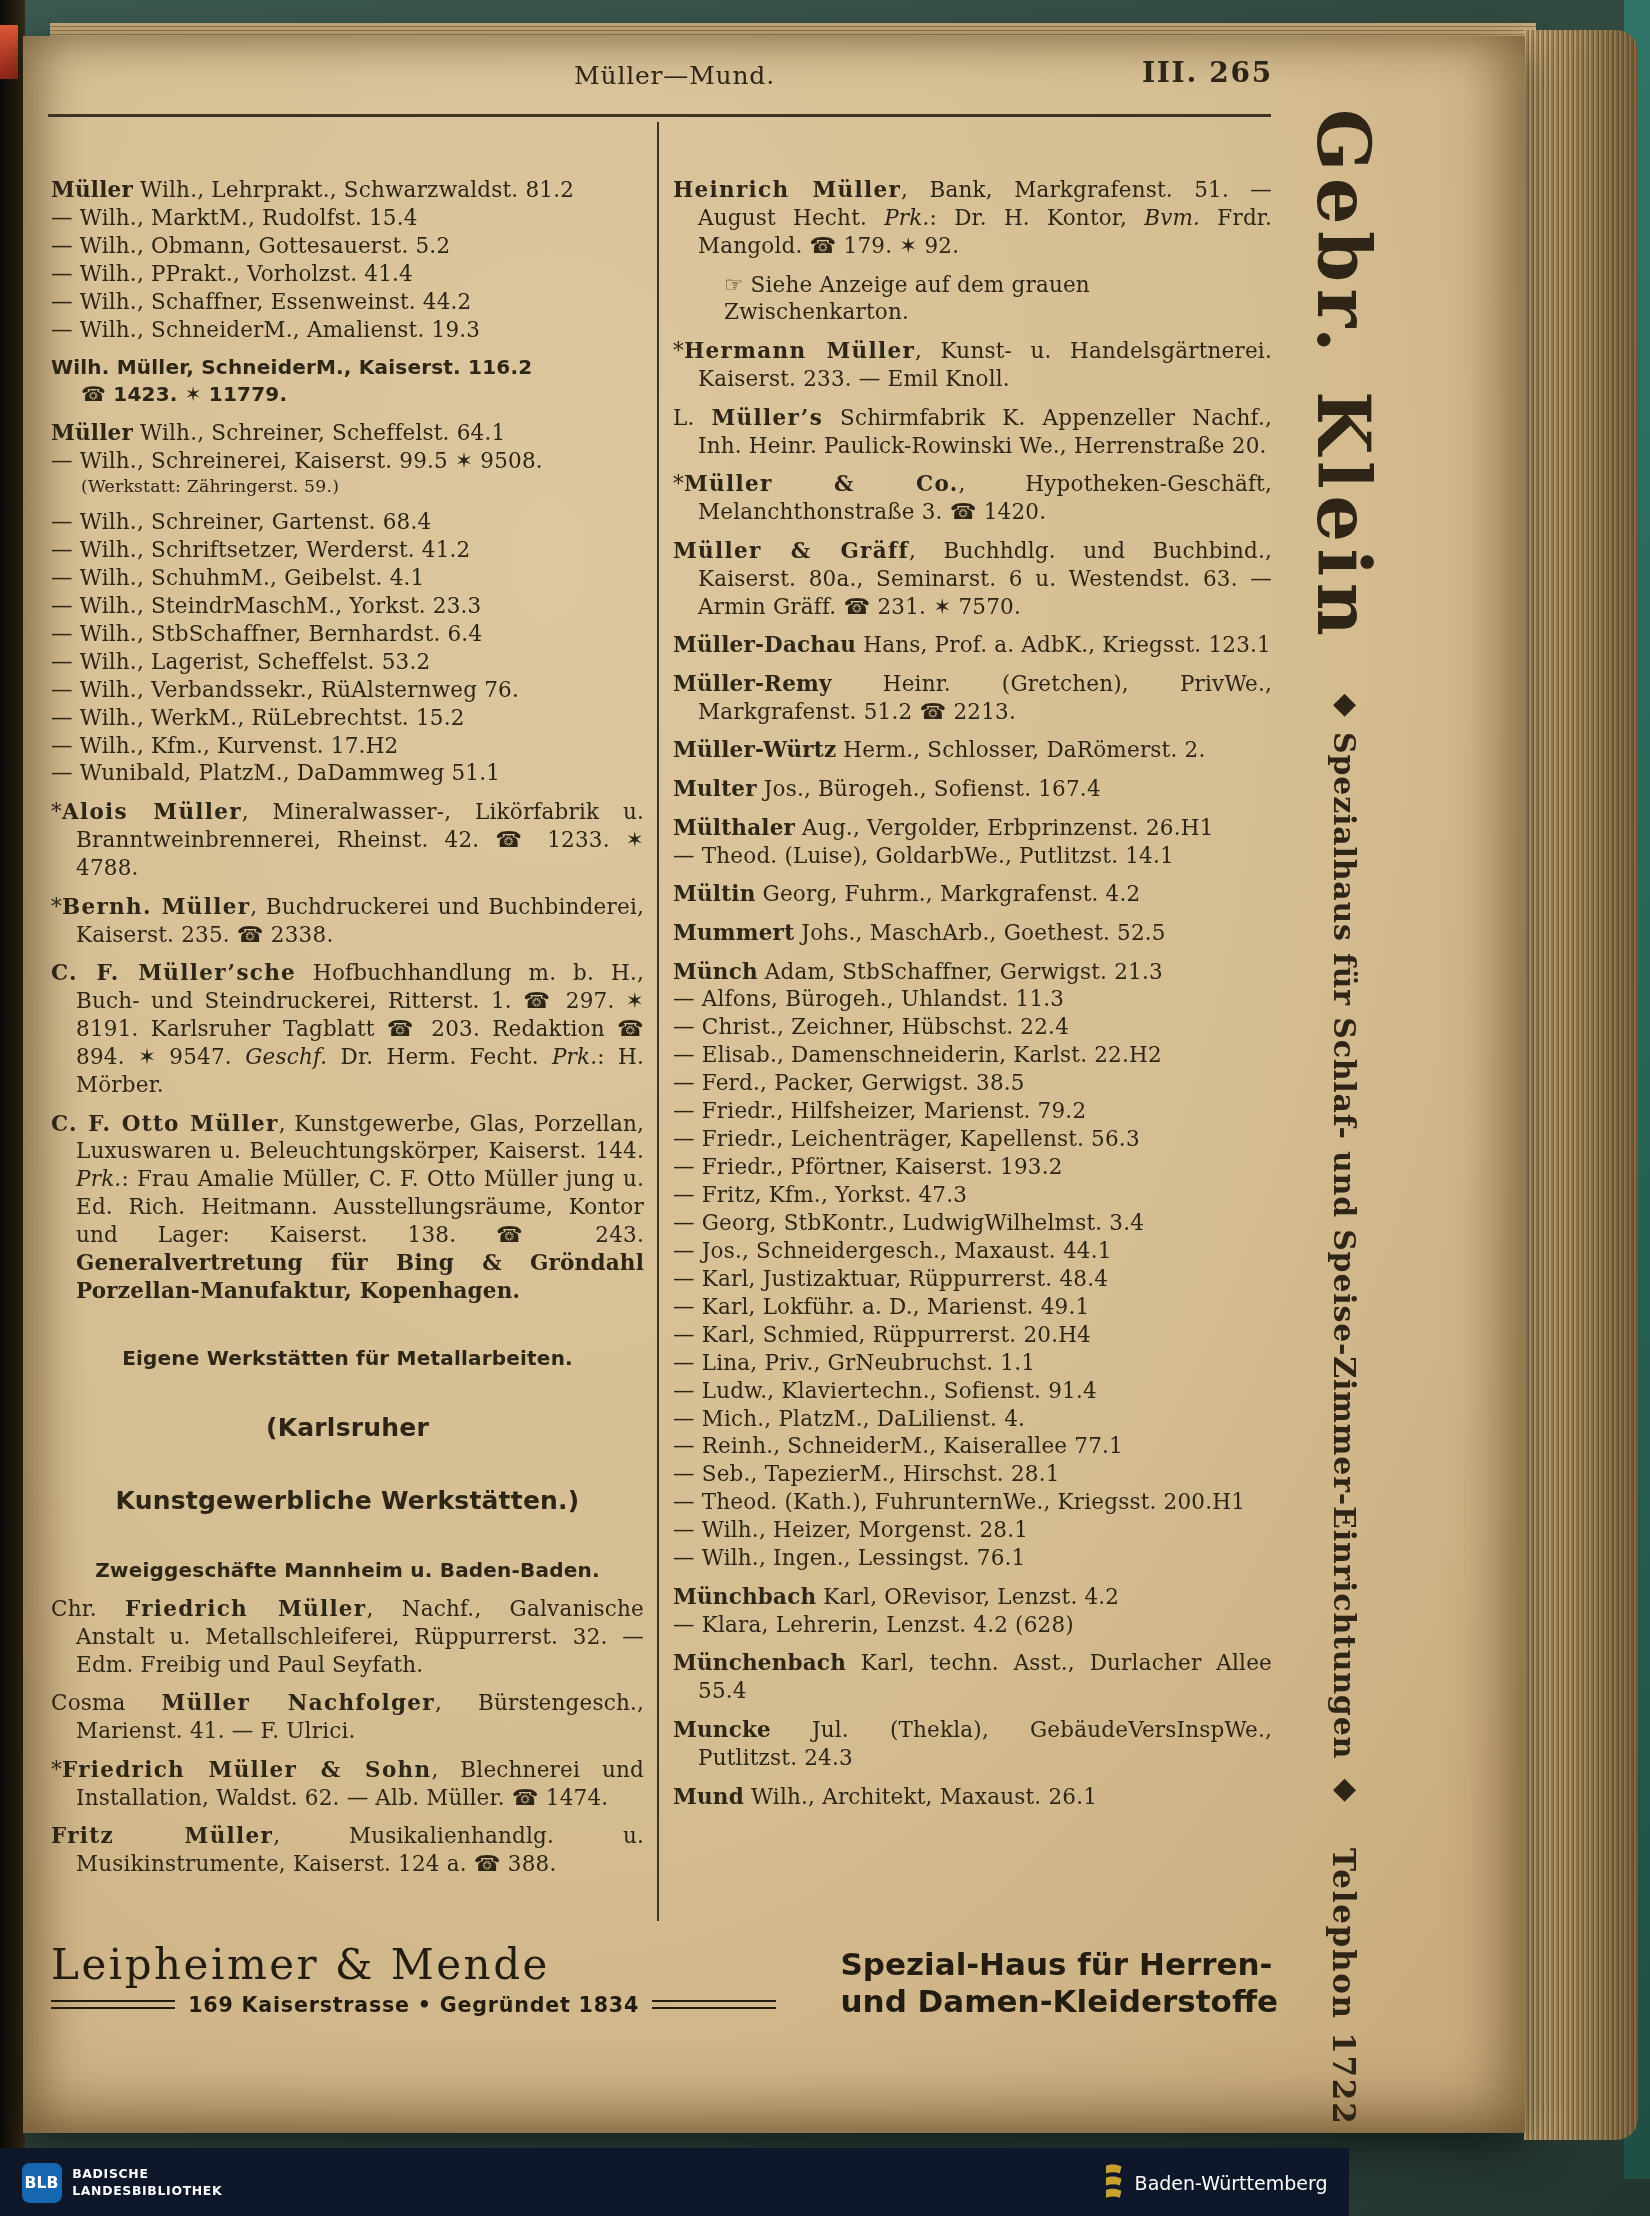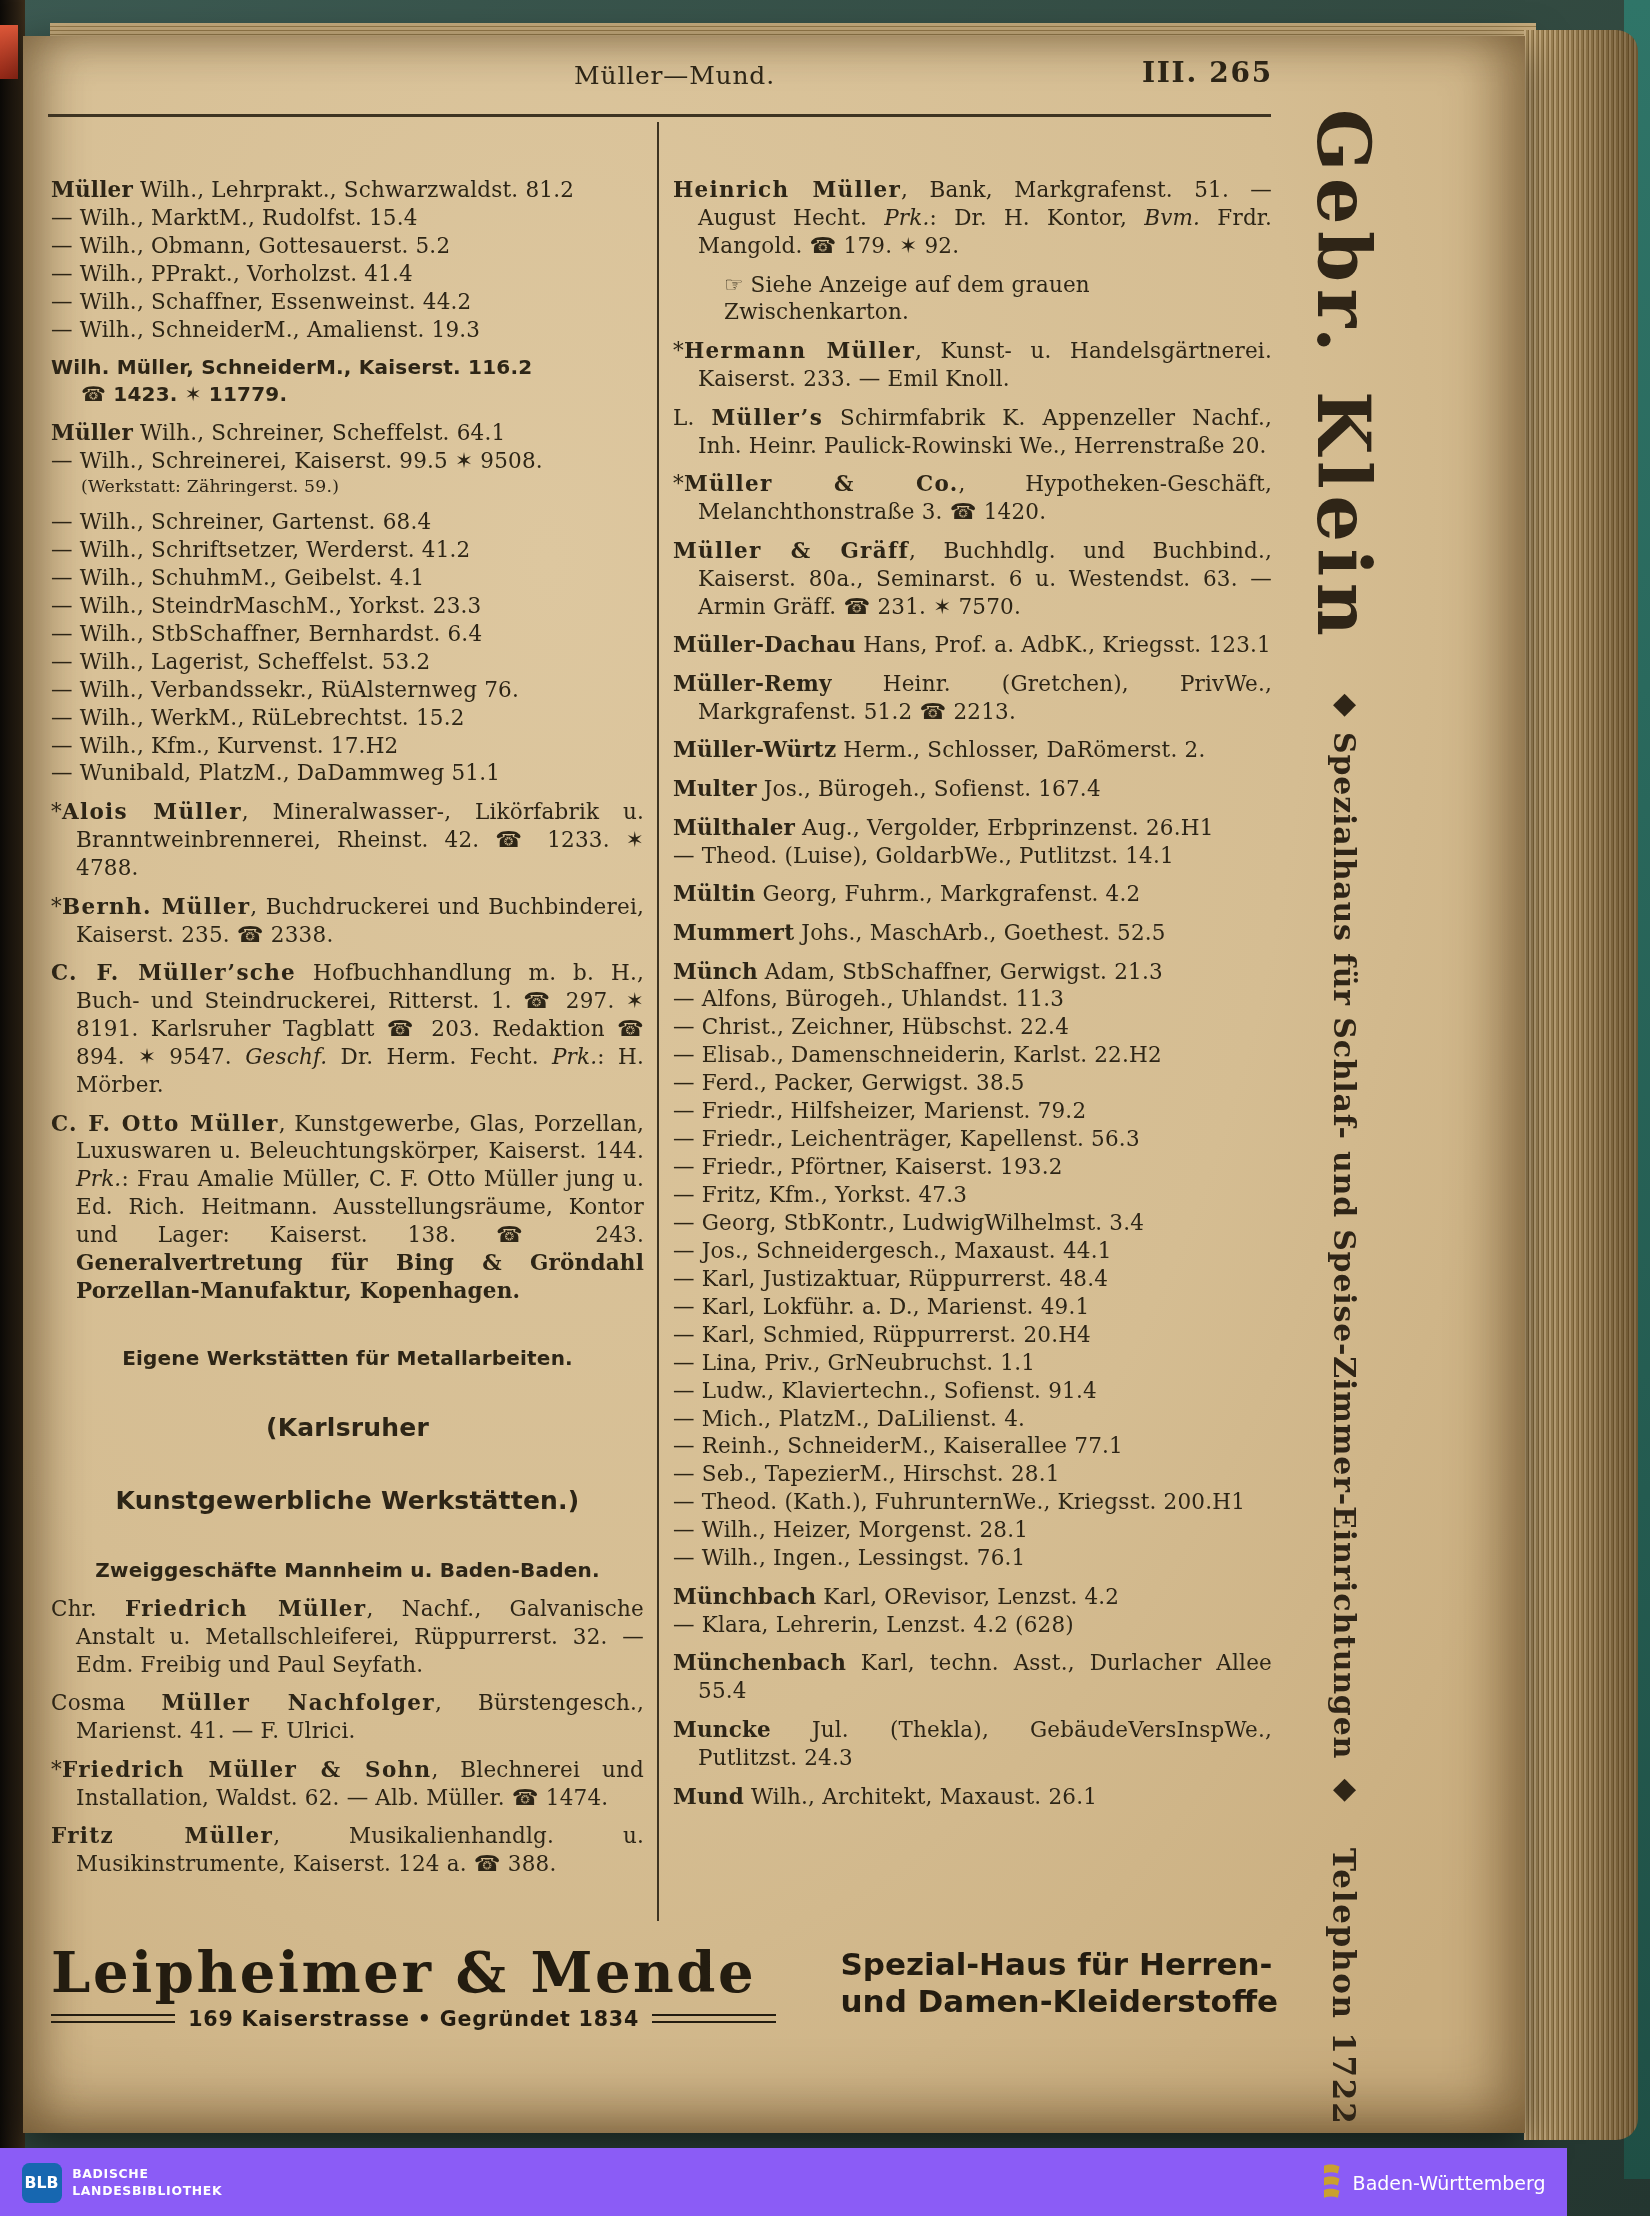--- a/index.html
+++ b/index.html
@@ -56,30 +56,30 @@
   .side-ad{position:absolute;left:1278px;top:73px;height:1833px;writing-mode:vertical-rl;
     white-space:nowrap;color:#2f2517;}
   .side-title{font-size:73px;font-weight:700;letter-spacing:6.6px;}
   .side-sub{font-size:30px;font-weight:700;letter-spacing:0.8px;
     margin-inline-start:38px;margin-inline-end:38px;}
   .side-phone{font-size:31px;font-weight:700;letter-spacing:1.7px;}
   
   .bottom-ad{position:absolute;left:28px;top:1908px;width:1228px;display:flex;
     align-items:flex-start;color:#231c10;}
   .ba-left{width:768px;}
-  .ba-name{font-size:56px;font-weight:700;letter-spacing:2.5px;line-height:1;white-space:nowrap;}
+  .ba-name{font-size:42px;font-weight:400;letter-spacing:2.5px;line-height:1;white-space:nowrap;}
   .ba-addr-row{display:flex;align-items:center;margin-top:6.6px;width:726px;}
   .ba-rule{flex:0 0 124px;height:8.3px;border-top:2.5px solid #231c10;border-bottom:2.5px solid #231c10;
     box-sizing:border-box;}
   .ba-addr{font-family:"DejaVu Sans",sans-serif;font-weight:700;font-size:20.6px;margin:0 13.2px;
     white-space:nowrap;letter-spacing:0.8px;}
   .ba-right{flex:1;font-family:"DejaVu Sans",sans-serif;font-weight:700;font-size:31px;
     line-height:1.2;padding-left:21.5px;padding-top:1.7px;}
   
-  .footer{position:absolute;left:0;top:2148px;width:1567px;height:69px;background:#8b5cf6;
+  .footer{position:absolute;left:0;top:2148px;width:1349px;height:69px;background:#0f172a;
     display:flex;align-items:center;justify-content:space-between;padding:0 21.5px;box-sizing:border-box;}
   .f-left{display:flex;align-items:center;gap:10.7px;}
   .blb-badge{width:40px;height:40px;border-radius:7.4px;background:#1767b0;color:#fff;
     font-family:"DejaVu Sans",sans-serif;font-weight:700;font-size:15.7px;
     display:flex;align-items:center;justify-content:center;}
   .lib-name{color:#fff;font-family:"DejaVu Sans",sans-serif;font-size:12.4px;font-weight:700;
     letter-spacing:0.7px;line-height:1.3;}
   .f-right{display:flex;align-items:center;gap:10px;}
   .bw-emblem{width:21.5px;height:38px;}
   .state-label{color:#fff;font-family:"DejaVu Sans",sans-serif;font-size:19px;}

